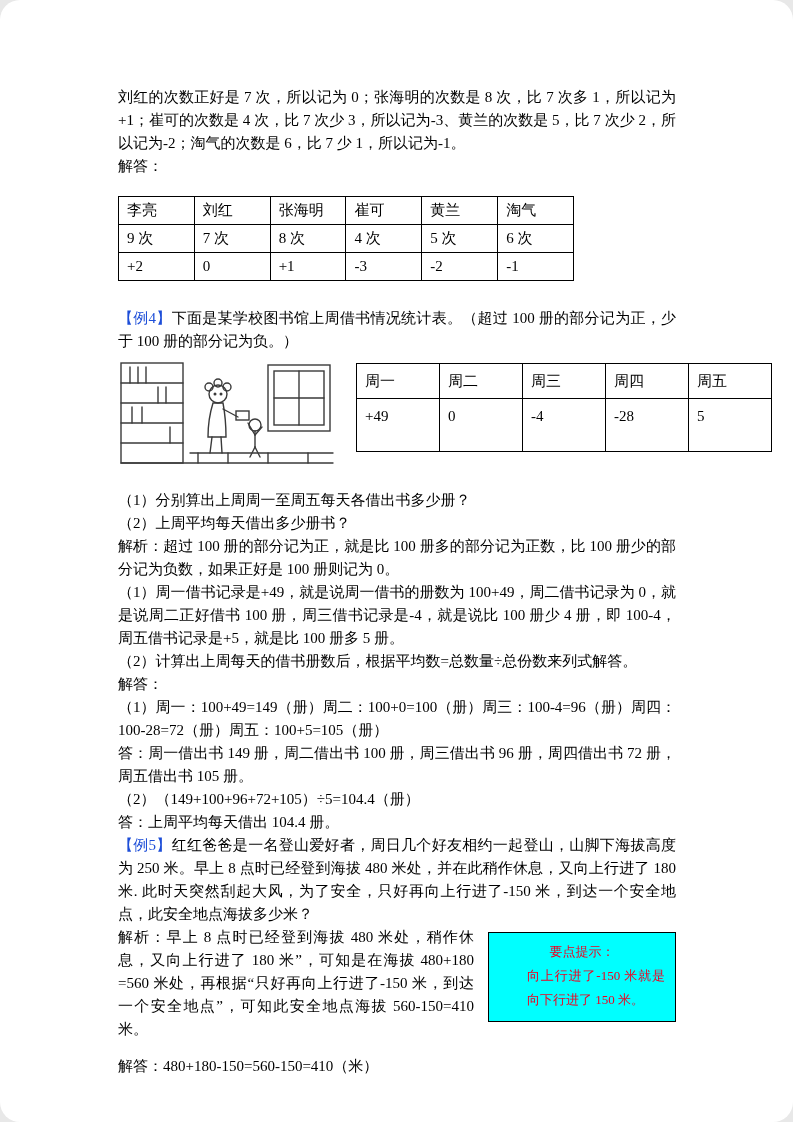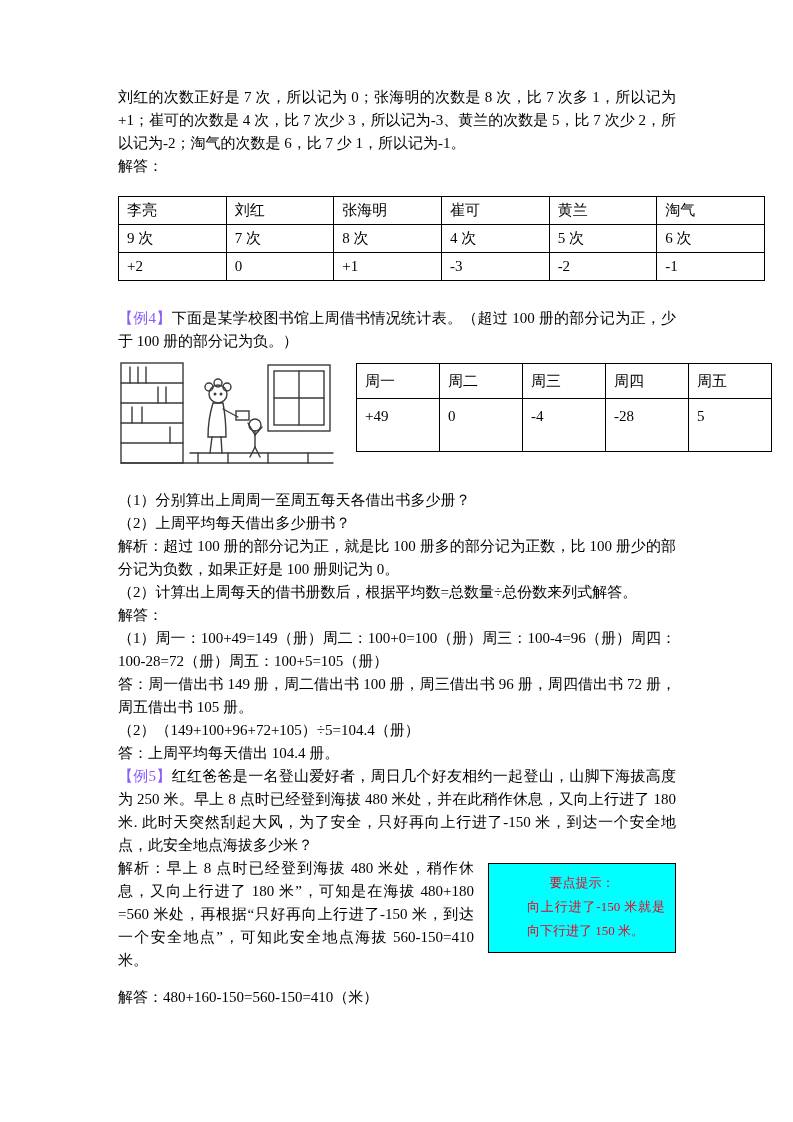--- a/index.html
+++ b/index.html
@@ -1,30 +1,30 @@
 <!DOCTYPE html>
 <html><head>
 <meta charset="utf-8">
 <style>
   html,body { margin:0; padding:0; background:#e8e8e8; }
   .page {
     width:793px; height:1122px; background:#ffffff; margin:0 auto;
     box-sizing:border-box; padding:86px 117px 30px 118px;
     font-family:"Liberation Serif","DejaVu Serif",serif;
     font-size:15px; line-height:23px; color:#000;
-    overflow:hidden; position:relative;
+    overflow:hidden; position:relative;border-radius:20px;
   }
   p { margin:0; text-align:justify; }
   .label { text-align:left; }
   table { border-collapse:collapse; table-layout:fixed; }
   td { border:1px solid #000; padding:2px 8px; font-size:15px; vertical-align:middle; overflow:hidden; white-space:nowrap; }
-  .t1 { width:647px; margin-top:18px; }
+  .t1 { width:456px; margin-top:18px; }
   .t1 td { height:22px; }
   .ex4-para { margin-top:26px; }
-  .ex-tag { color:#8b5cf6; }
+  .ex-tag { color:#1d4ed8; }
   .media-row { margin-top:8px; display:flex; align-items:flex-start; gap:20px; }
   .illu { flex:0 0 218px; height:106px; }
   .illu svg { display:block; }
   .t2 { width:332px; margin-top:2px; }
   .t2 td { width:66px; }
   .t2 .hrow td { height:30px; }
   .t2 .vrow td { height:44px; vertical-align:top; padding-top:6px; }
   .q-block { margin-top:22px; }
   .jiexi5-wrap { overflow:hidden; }
   .tipbox {
@@ -149,34 +149,35 @@
         <td>-28</td>
         <td>5</td>
       </tr>
     </tbody>
       </table>
   </div>
 
   <p class="q-block">（1）分别算出上周周一至周五每天各借出书多少册？</p>
   <p>（2）上周平均每天借出多少册书？</p>
   <p>解析：超过 100 册的部分记为正，就是比 100 册多的部分记为正数，比 100 册少的部分记为负数，如果正好是 100 册则记为 0。</p>
+  <p>（1）周一借书记录是+49，就是说周一借书的册数为 100+49，周二借书记录为 0，就是说周二正好借书 100 册，周三借书记录是-4，就是说比 100 册少 4 册，即 100-4，周五借书记录是+5，就是比 100 册多 5 册。</p>
   <p>（2）计算出上周每天的借书册数后，根据平均数=总数量÷总份数来列式解答。</p>
   <p class="label">解答：</p>
   <p>（1）周一：100+49=149（册）周二：100+0=100（册）周三：100-4=96（册）周四：100-28=72（册）周五：100+5=105（册）</p>
   <p>答：周一借出书 149 册，周二借出书 100 册，周三借出书 96 册，周四借出书 72 册，周五借出书 105 册。</p>
   <p>（2）（149+100+96+72+105）÷5=104.4（册）</p>
   <p>答：上周平均每天借出 104.4 册。</p>
 
   <p>
     <span class="ex-tag">【例5】</span><span>红红爸爸是一名登山爱好者，周日几个好友相约一起登山，山脚下海拔高度为 250 米。早上 8 点时已经登到海拔 480 米处，并在此稍作休息，又向上行进了 180 米. 此时天突然刮起大风，为了安全，只好再向上行进了-150 米，到达一个安全地点，此安全地点海拔多少米？</span>
   </p>
 
   <div class="jiexi5-wrap">
     <div class="tipbox">
       <div class="tip-title">要点提示：</div>
       <div class="tip-body">向上行进了-150 米就是向下行进了 150 米。</div>
     </div>
     <p>解析：早上 8 点时已经登到海拔 480 米处，稍作休息，又向上行进了 180 米”，可知是在海拔 480+180 =560 米处，再根据“只好再向上行进了-150 米，到达一个安全地点”，可知此安全地点海拔 560-150=410 米。</p>
   </div>
 
-  <p class="jieda5">解答：480+160-150=560-150=410（米）</p>
+  <p class="jieda5">解答：480+180-150=560-150=410（米）</p>
 
 </div>
 
 </body></html>

